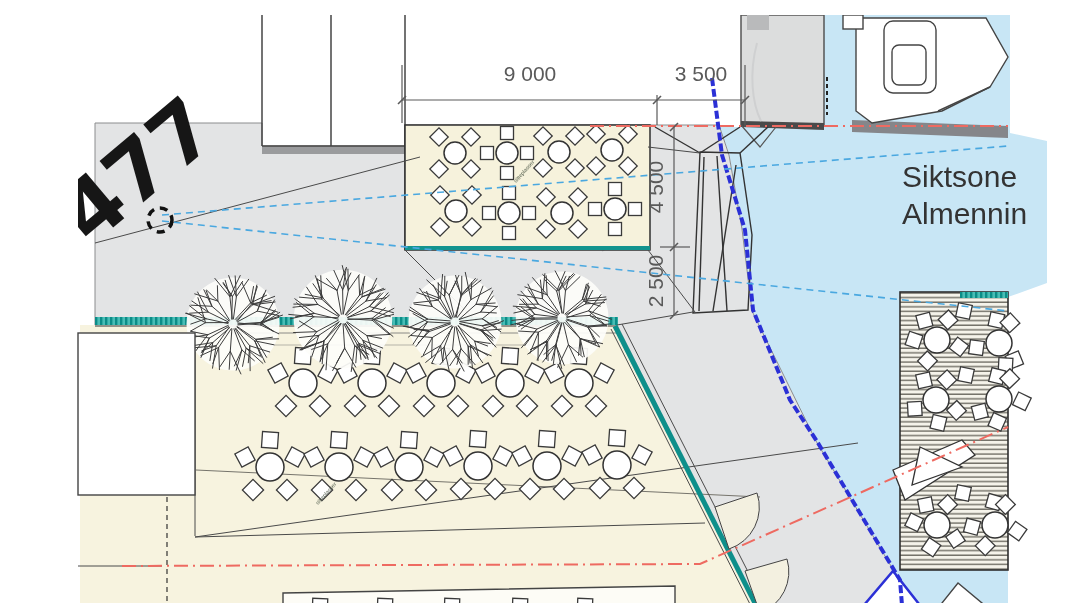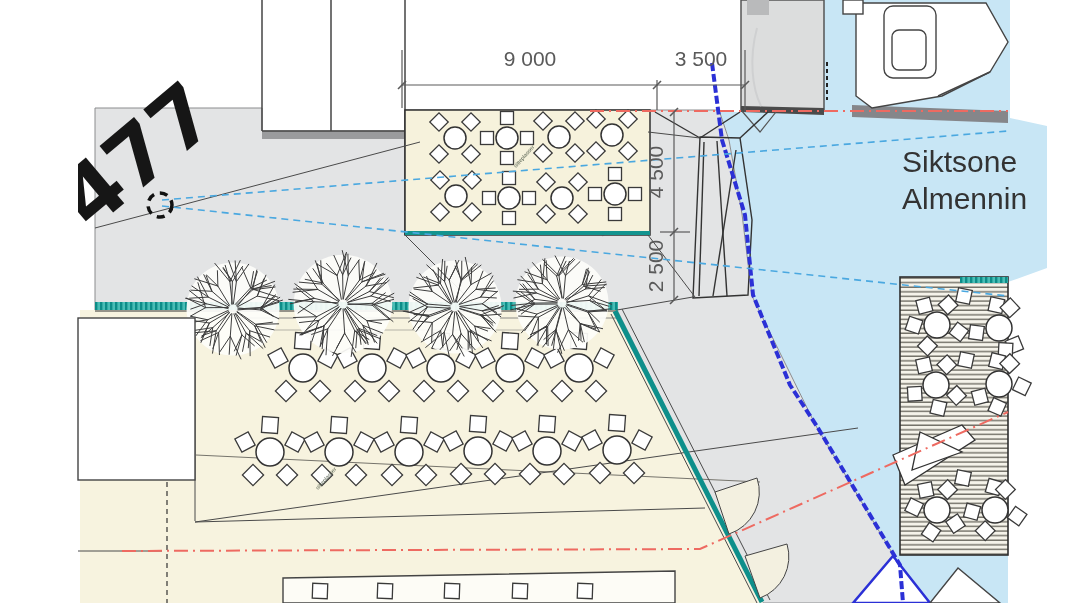--- a/index.html
+++ b/index.html
@@ -1,16 +1,16 @@
 <!DOCTYPE html>
 <html><head>
 <meta charset="utf-8">
 <style>
   html,body{margin:0;padding:0;background:#ffffff;width:1071px;height:603px;overflow:hidden;}
-  #stage{position:relative;width:1071px;height:515px;font-family:"Liberation Sans",sans-serif;}
+  #stage{position:relative;width:1071px;height:515px;font-family:"Liberation Sans",sans-serif;margin-top:15px;}
   svg{display:block;}
   text{font-family:"Liberation Sans",sans-serif;}
   .dim{fill:#5a5a5a;font-size:21px;}
   .big-label{fill:#333;font-size:30px;}
   .hand{fill:#161616;font-size:82px;font-weight:bold;font-family:"DejaVu Sans",sans-serif;}
   .tiny{fill:#55604f;font-size:5.5px;}
 </style>
 </head>
 <body>
 

